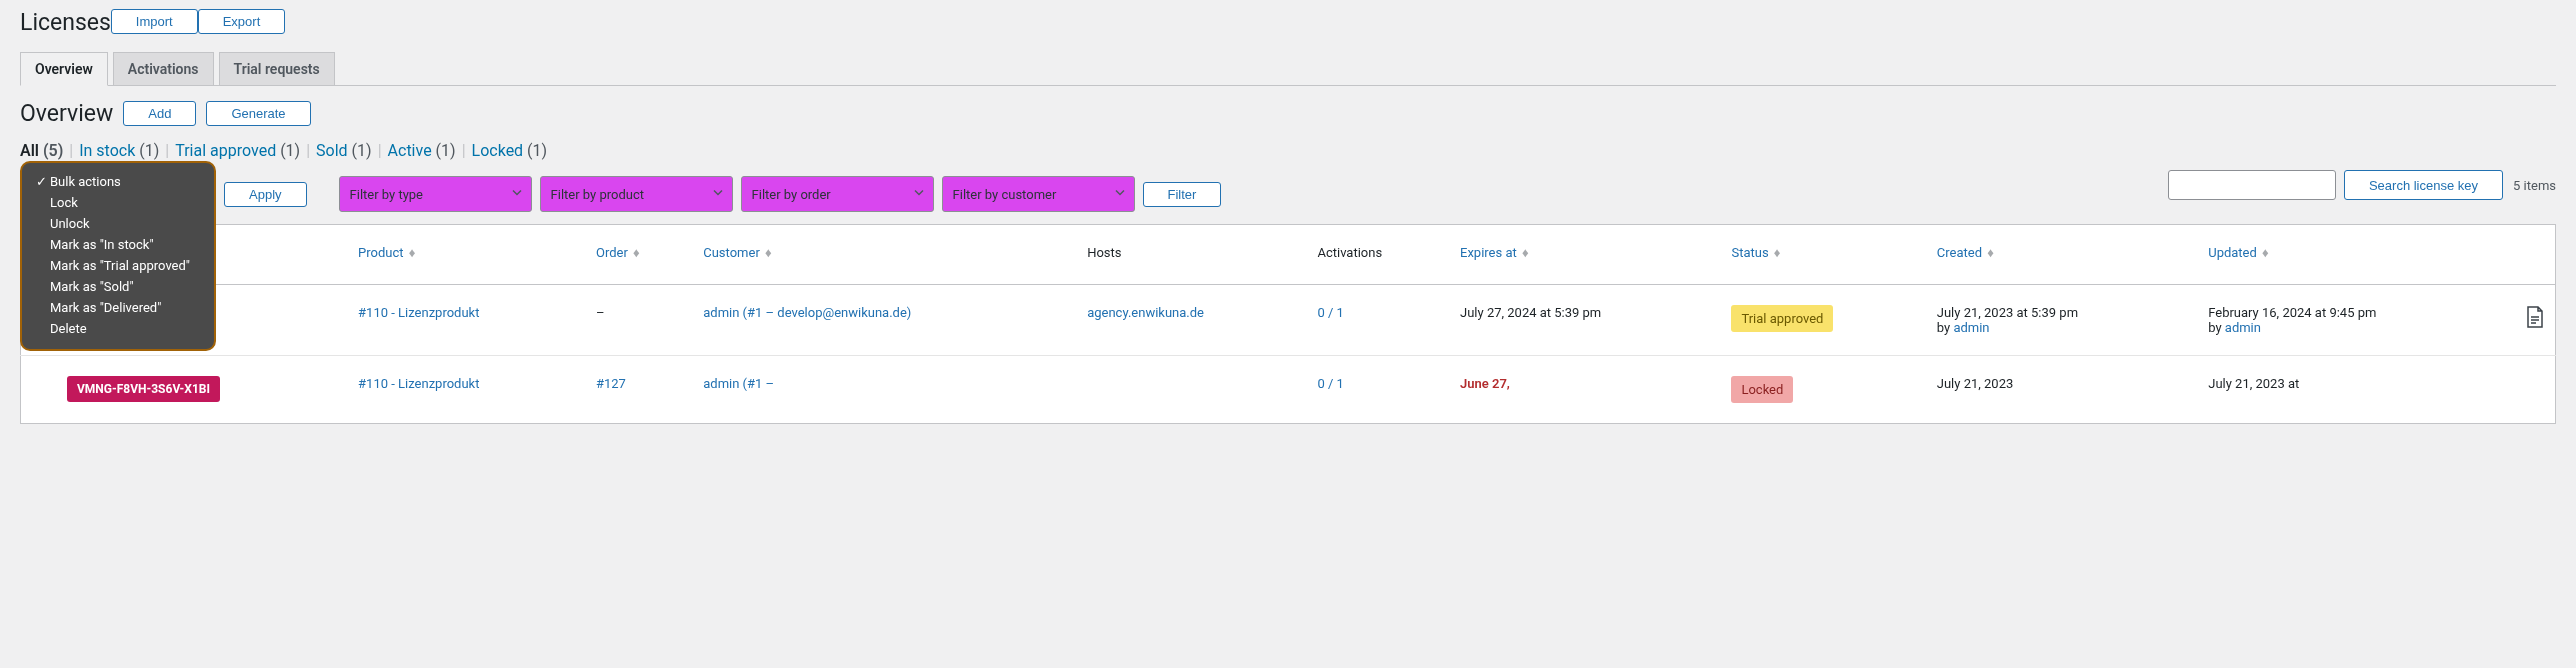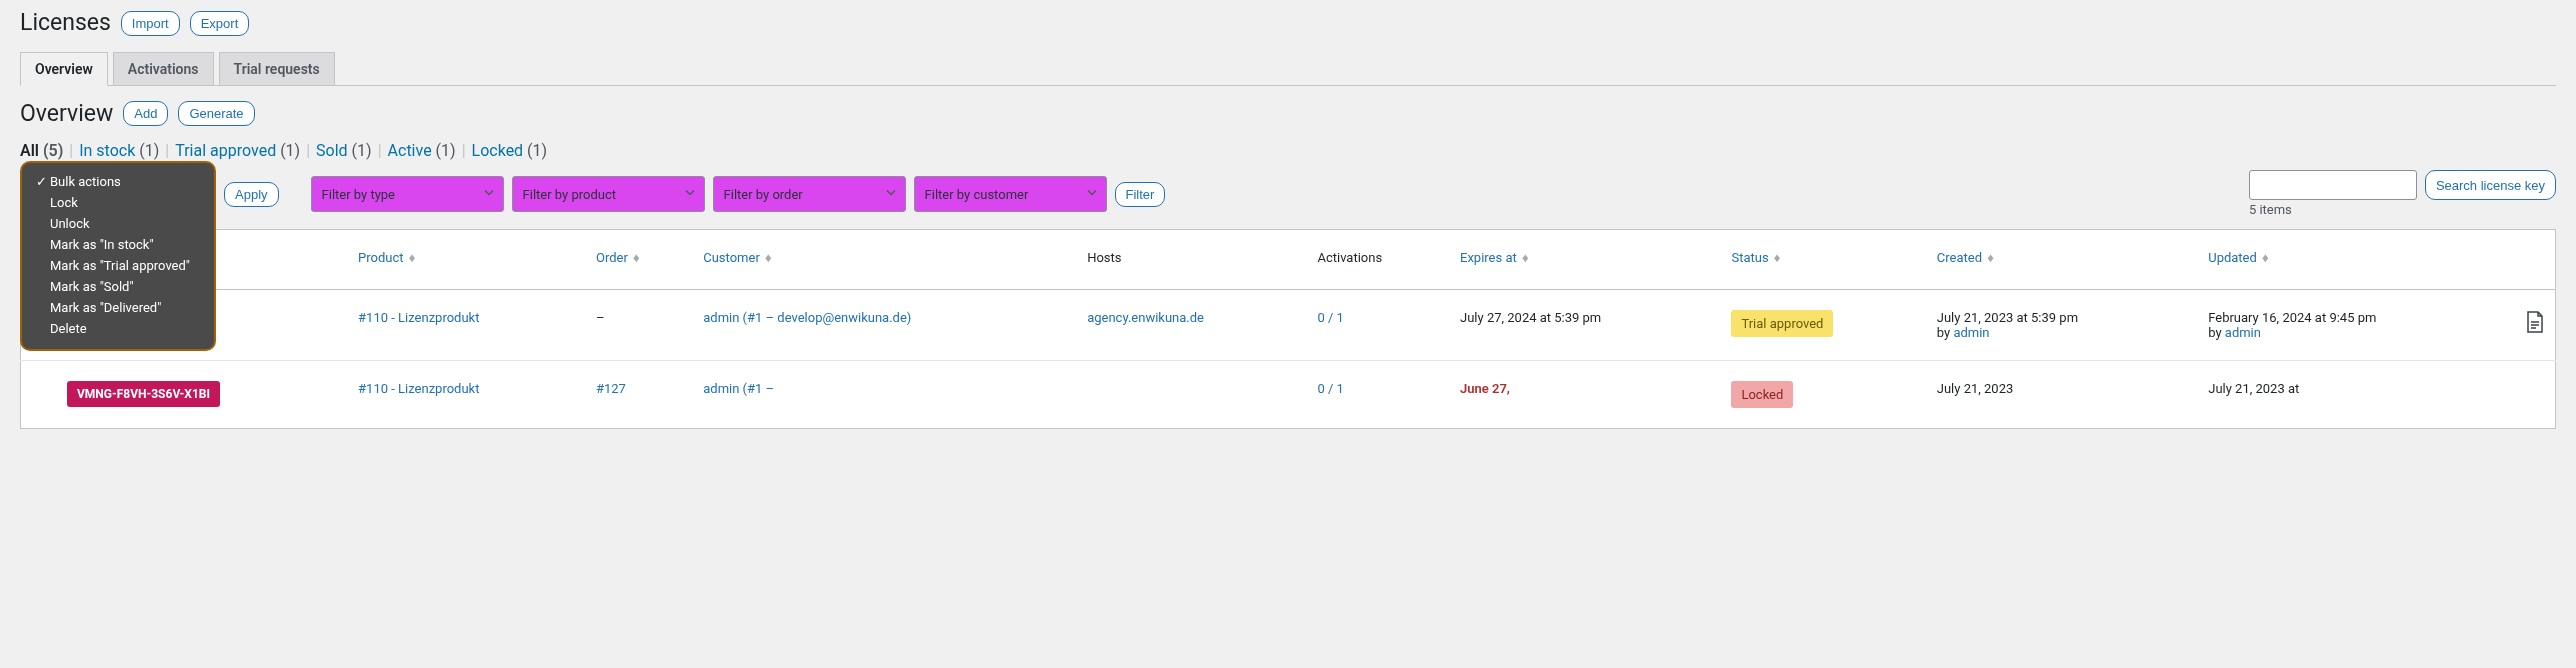--- a/index.html
+++ b/index.html
@@ -6,35 +6,34 @@
 body {
   font-family: -apple-system, BlinkMacSystemFont, "Segoe UI", Roboto, sans-serif;
   background: #f0f0f1;
   color: #1d2327;
   font-size: 13px;
   padding: 0 20px;
   width: 2576px;
 }
 .page-header {
   display: flex;
-  align-items: flex-end;
-  gap: 10px;
+  align-items: flex-start;
   padding: 9px 0 8px;
 }
 .page-title {
   font-size: 23px;
   font-weight: 400;
   color: #1d2327;
 }
 .btn-outline {
   background: #fff;
   border: 1px solid #2271b1;
   color: #2271b1;
-  padding: 4px 10px;
-  border-radius: 10px;
+  padding: 4px 24px;
+  border-radius: 3px;
   font-size: 13px;
   cursor: pointer;
 }
 .tabs {
   display: flex;
   border-bottom: 1px solid #c3c4c7;
   margin-top: 8px;
 }
 .tab {
   padding: 8px 14px;
@@ -264,21 +263,21 @@
           </svg></span>
     </div>
     <div class="select-box">
       <span>Filter by customer</span>
       <span class="chev"><svg width="12" height="12" viewBox="0 0 12 12">
             <path d="M2 4 L6 8 L10 4" stroke="#50575e" stroke-width="1.5" fill="none"></path>
           </svg></span>
     </div>
     <button class="btn-outline">Filter</button>
   </div>
-  <div style="display:flex; flex-direction:column; align-items:flex-start; gap:2px; padding:0 0 6px;">
+  <div style="display:flex; flex-direction:row; align-items:center; gap:10px; padding:0 0 6px;">
     <div style="display:flex; gap:8px;">
       <input class="search-input" type="text" style="">
       <button class="btn-outline">Search license key</button>
     </div>
     <span class="items-count">5 items</span>
   </div>
 </div>
 
 <table class="table">
   <thead>

